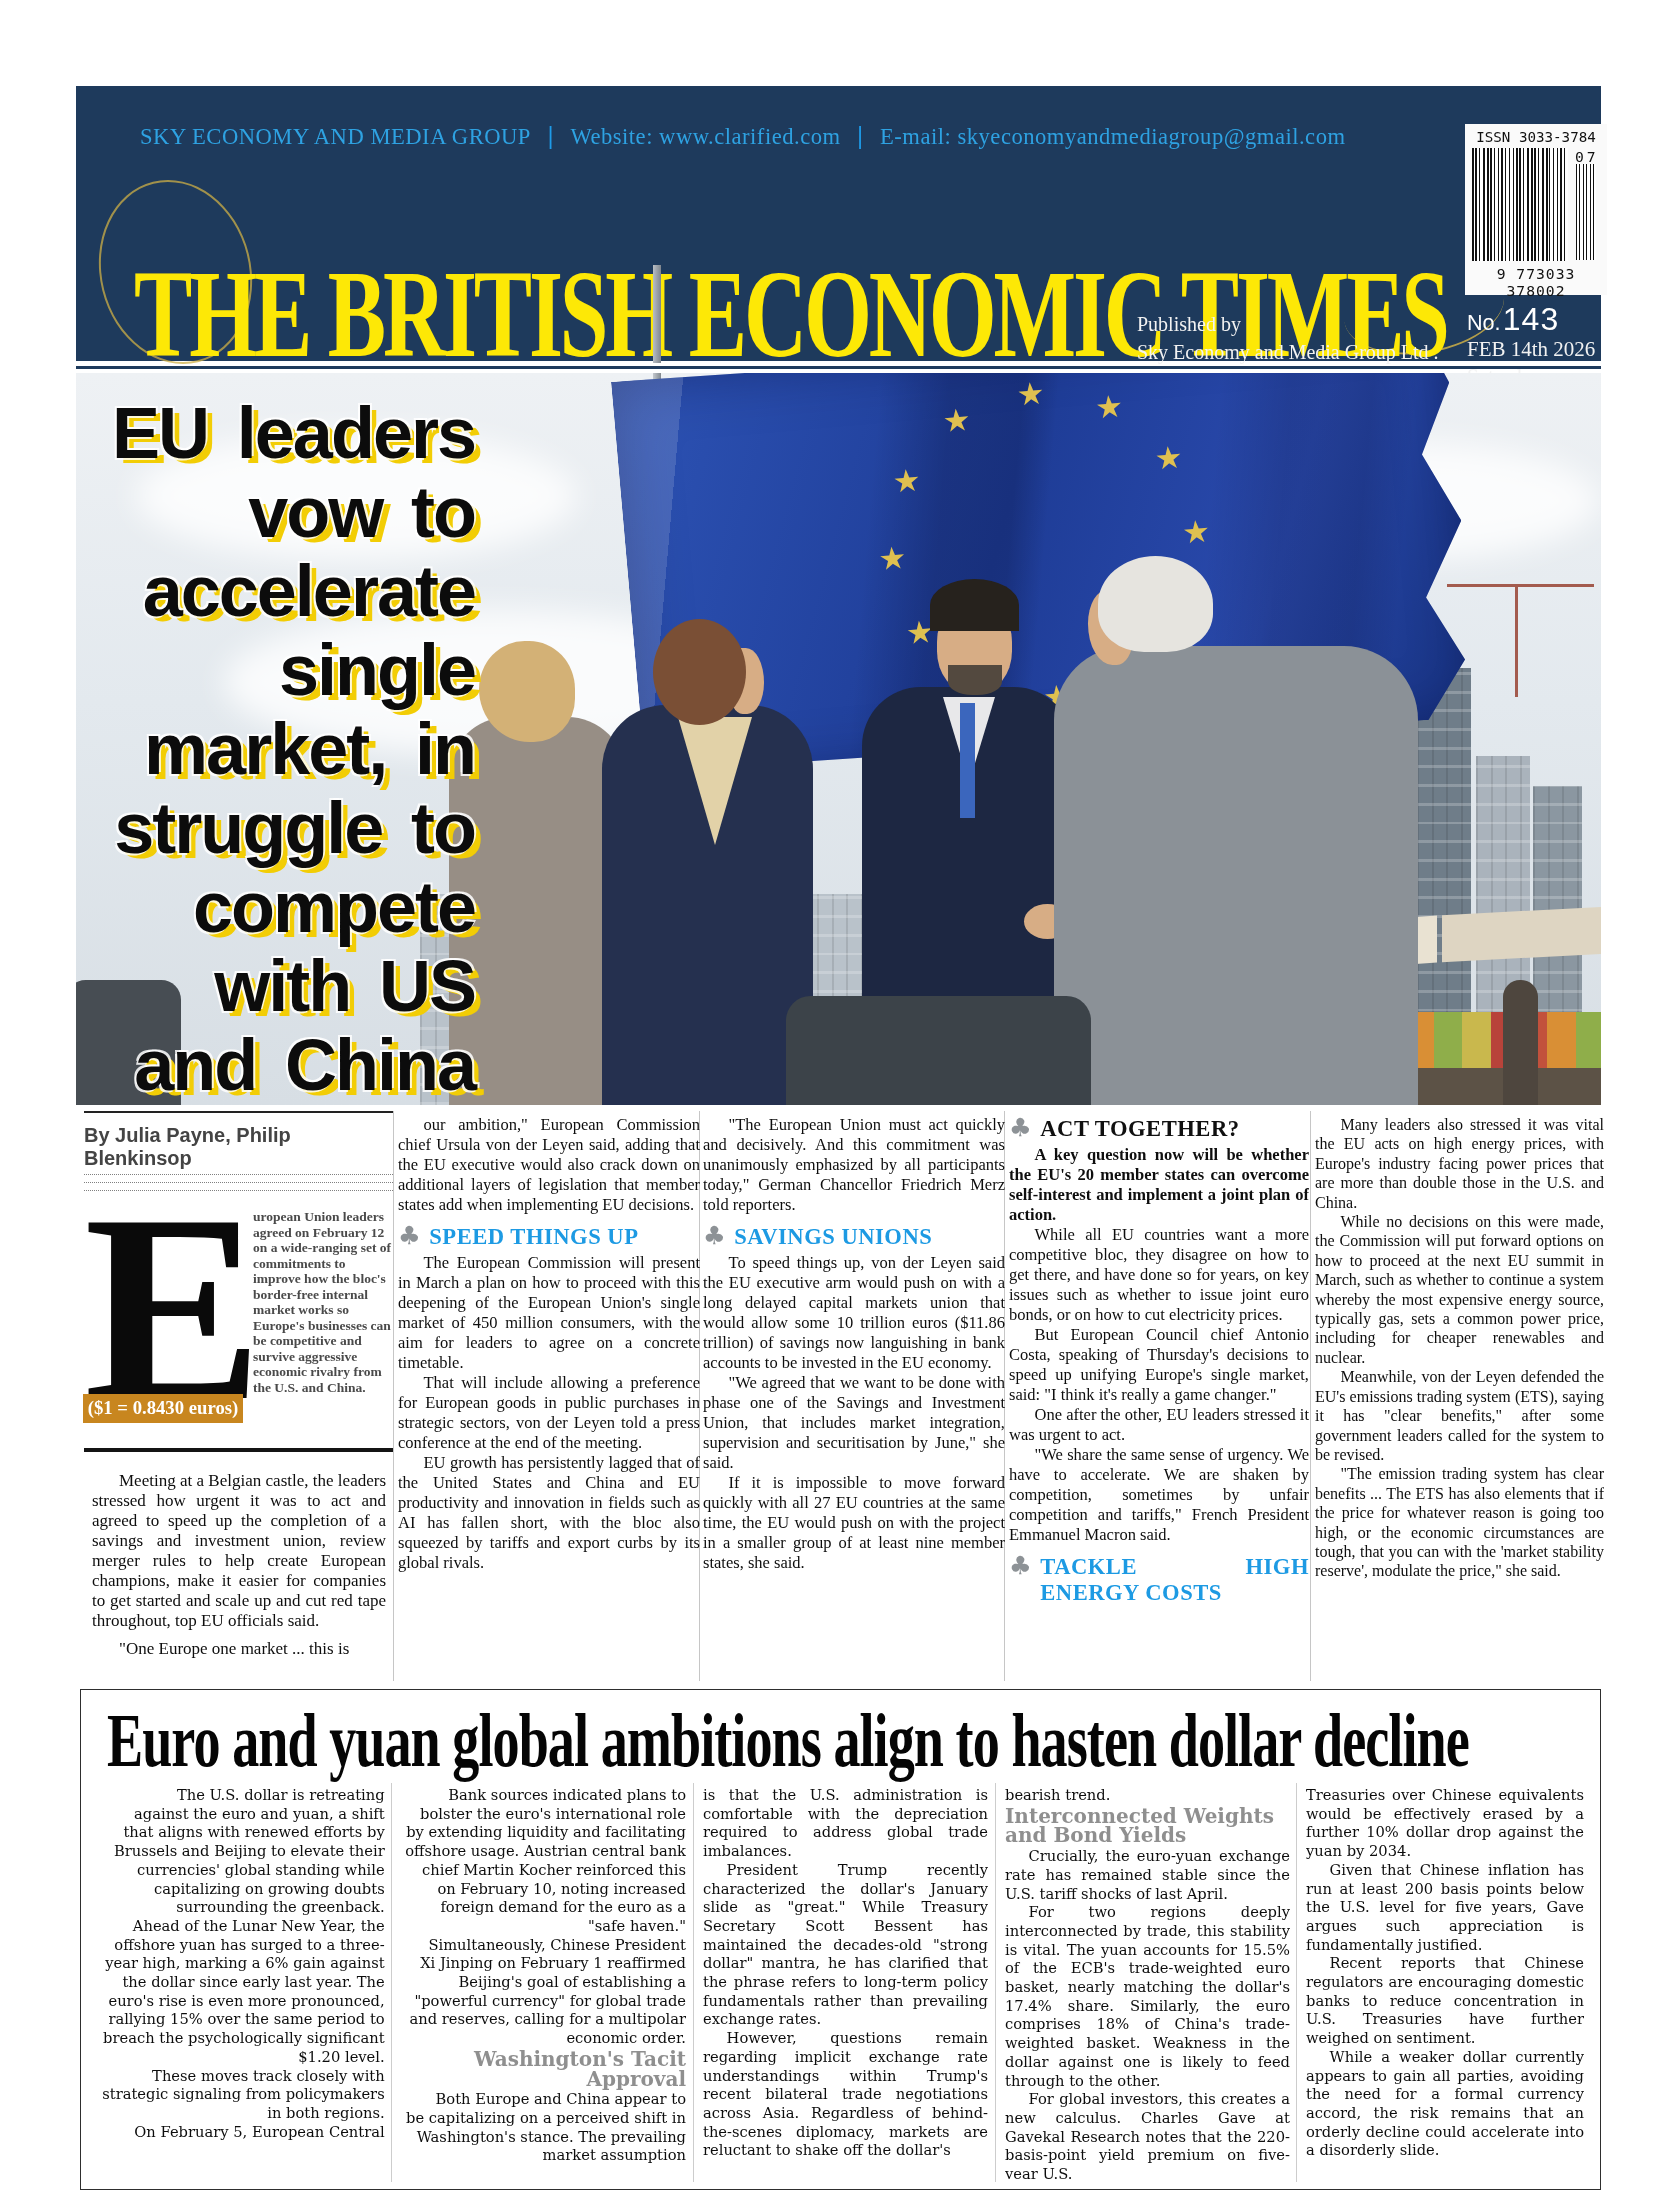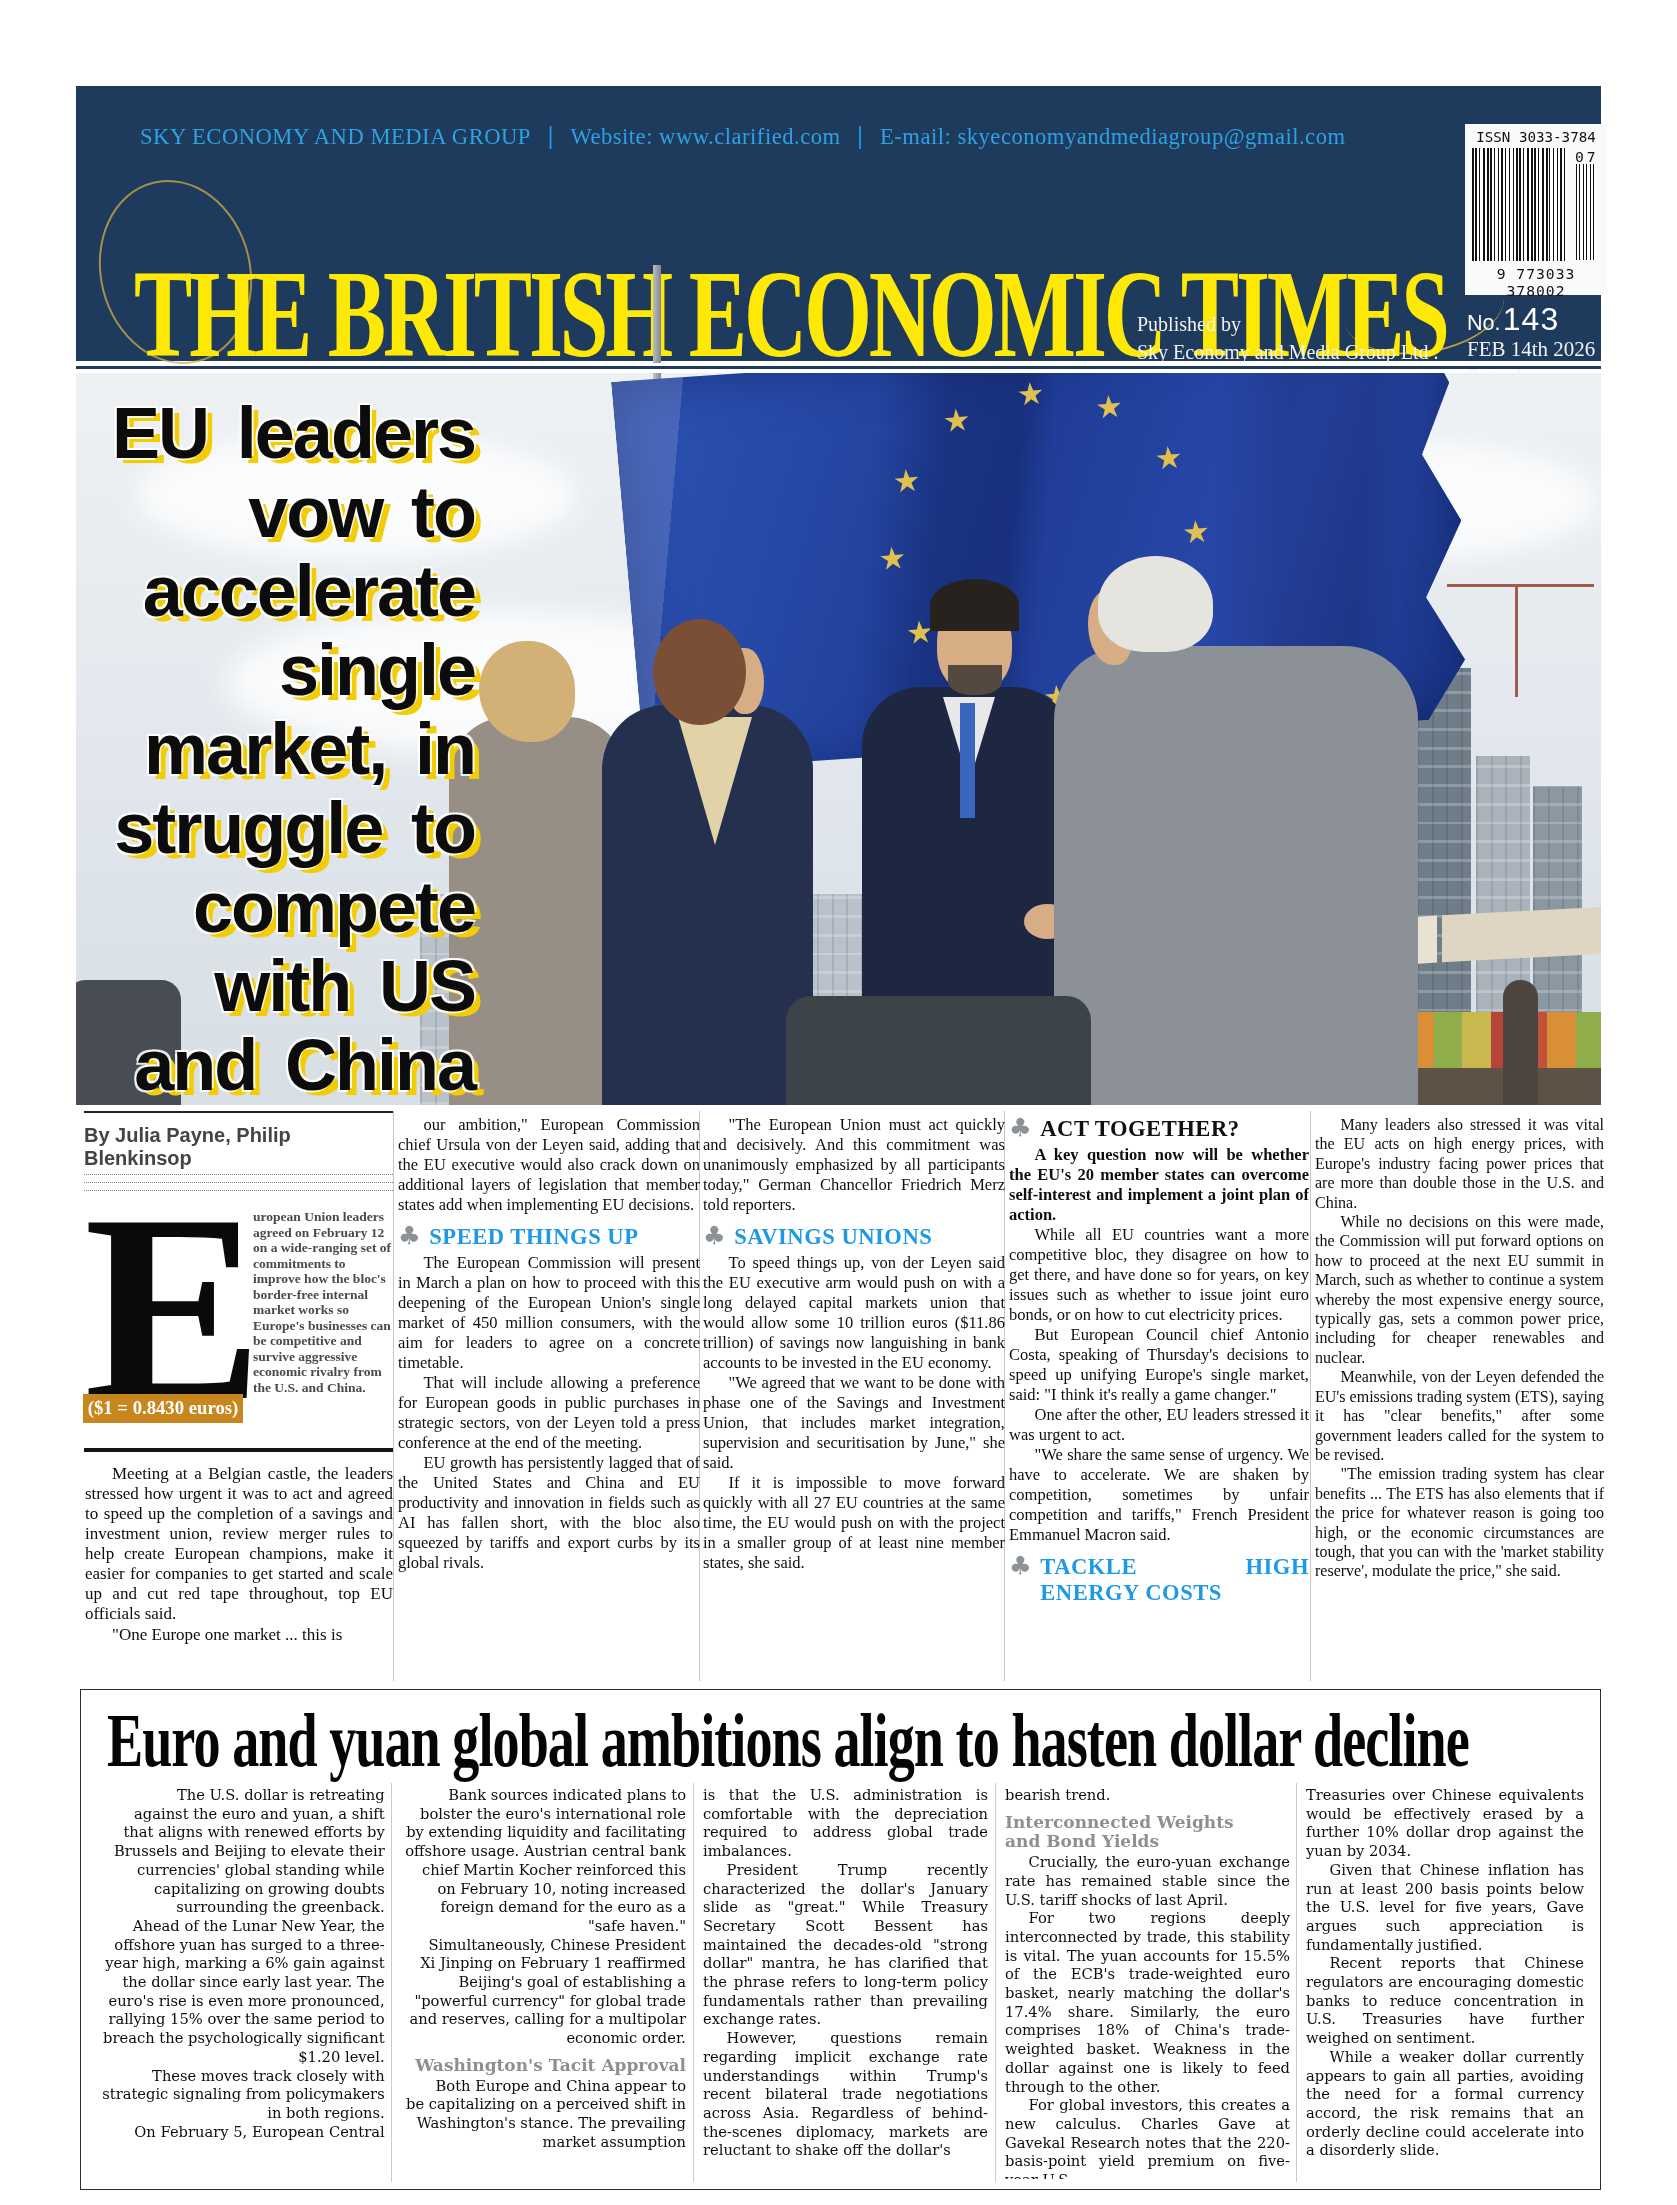--- a/index.html
+++ b/index.html
@@ -52,38 +52,38 @@
   .rule-thin{position:absolute;left:84px;top:1111px;width:309px;height:2px;background:#222;}
   .byline{position:absolute;left:84px;top:1124px;width:309px;font-family:"Liberation Sans",sans-serif;font-weight:bold;font-size:20px;color:#444;}
   .dots{position:absolute;left:84px;width:309px;height:0;border-top:1.5px dotted #808080;}
   .dropcap{position:absolute;left:84px;top:1195px;font-family:"Liberation Serif",serif;font-weight:bold;font-size:268px;line-height:0.84;color:#0a0a0a;}
   .intro{position:absolute;left:253px;top:1209px;width:143px;font-size:13.5px;line-height:15.5px;font-weight:bold;color:#4a4a4a;}
   .fxband{position:absolute;left:83px;top:1394px;width:160px;height:28.5px;background:#c8861f;color:#fff;font-weight:bold;font-size:18.7px;line-height:28.5px;text-align:center;z-index:2;}
   .rule-heavy{position:absolute;left:84px;top:1448px;width:309px;height:4.4px;background:#141414;}
   .col{position:absolute;top:1115px;height:570px;overflow:hidden;font-size:16.5px;line-height:20px;color:#0e0e0e;text-align:justify;}
   .col p{margin:0;text-indent:25.5px;}
   .col1p{position:absolute;left:84px;top:1463px;width:310px;height:222px;overflow:hidden;font-size:17px;line-height:20px;color:#0e0e0e;text-align:justify;}
-  .col1p p{margin:1px;text-indent:27px;}
+  .col1p p{margin:8px;text-indent:27px;}
   .tc2{left:398px;width:302px;}
   .tc3{left:703px;width:302px;}
   .tc4{left:1009px;width:300px;}
   .tc5{left:1315px;width:289px;font-size:16px;line-height:19.4px;}
   .sec-head{display:flex;gap:7.9px;align-items:baseline;margin:7.9px 0 3.9px;font-weight:bold;font-size:22.6px;line-height:25.5px;letter-spacing:0.5px;color:#1d9ae3;text-indent:0;font-family:"Liberation Serif",serif;}
   .sec-head .club{color:#8d9296;font-size:25.5px;font-family:"DejaVu Sans",sans-serif;}
   .sec-head.black-head{color:#101010;}
   .bold-lead{font-weight:bold;}
   .vrule{position:absolute;top:1111px;width:1px;height:570px;background:#c6c6c6;}
 
   
   .bottom-box{position:absolute;left:80px;top:1689px;width:1519px;height:499px;border:1.5px solid #2e2e2e;background:#fff;}
   .second-hl{position:absolute;left:25.5px;top:10.8px;margin:0;font-family:"Liberation Serif",serif;font-weight:bold;font-size:57px;line-height:59px;letter-spacing:-1px;color:#050505;white-space:nowrap;transform:scale(.95,1.32);transform-origin:left top;}
   .bcol{position:absolute;top:96px;height:393px;overflow:hidden;font-family:"DejaVu Serif",serif;font-size:14.7px;line-height:18.7px;color:#0d0d0d;text-align:right;}
   .bcol p{margin:0;text-indent:23.6px;}
   .bcol .noindent{text-indent:0;}
-  .bsub{font-weight:bold;color:#8f8f8f;font-size:17px;line-height:19.7px;text-indent:0;margin:8px 0 1px;}
+  .bsub{font-weight:bold;color:#8f8f8f;font-size:20px;line-height:19.7px;text-indent:0;margin:2px 0 1px;}
   .bc1{left:18.7px;width:285px;}
   .bc2{left:320px;width:285px;}
   .bc3{left:622px;width:285px;text-align:justify;}
   .bc4{left:924px;width:285px;text-align:justify;}
   .bc5{left:1225px;width:278px;text-align:justify;}
   .bvrule{position:absolute;top:93px;width:1px;height:399px;background:#cdcdcd;}
 </style>
 </head>
 <body>
 

